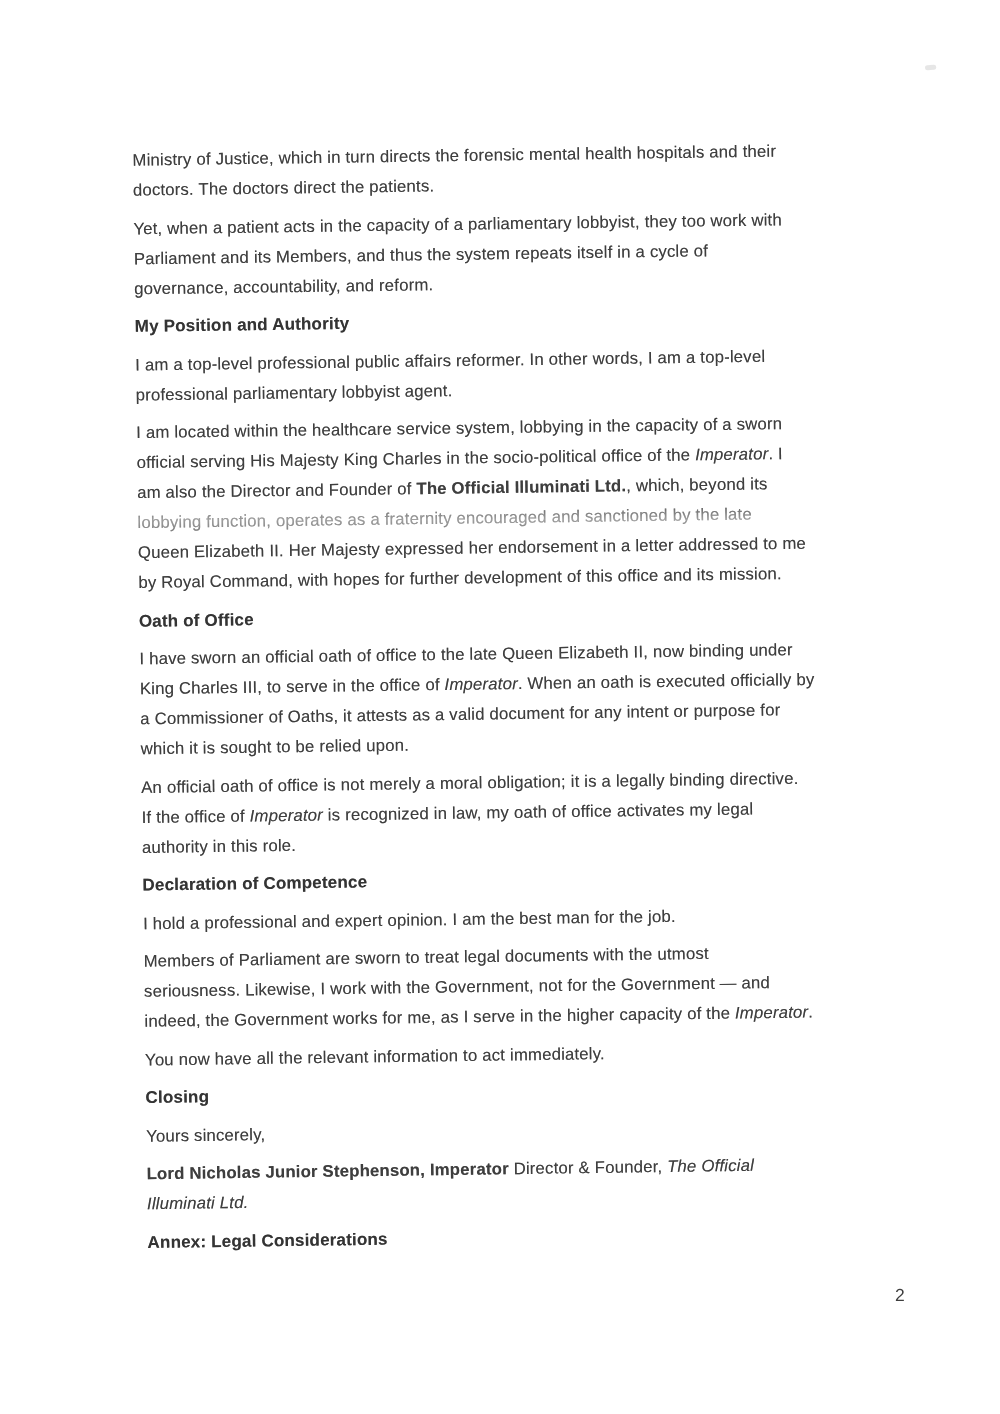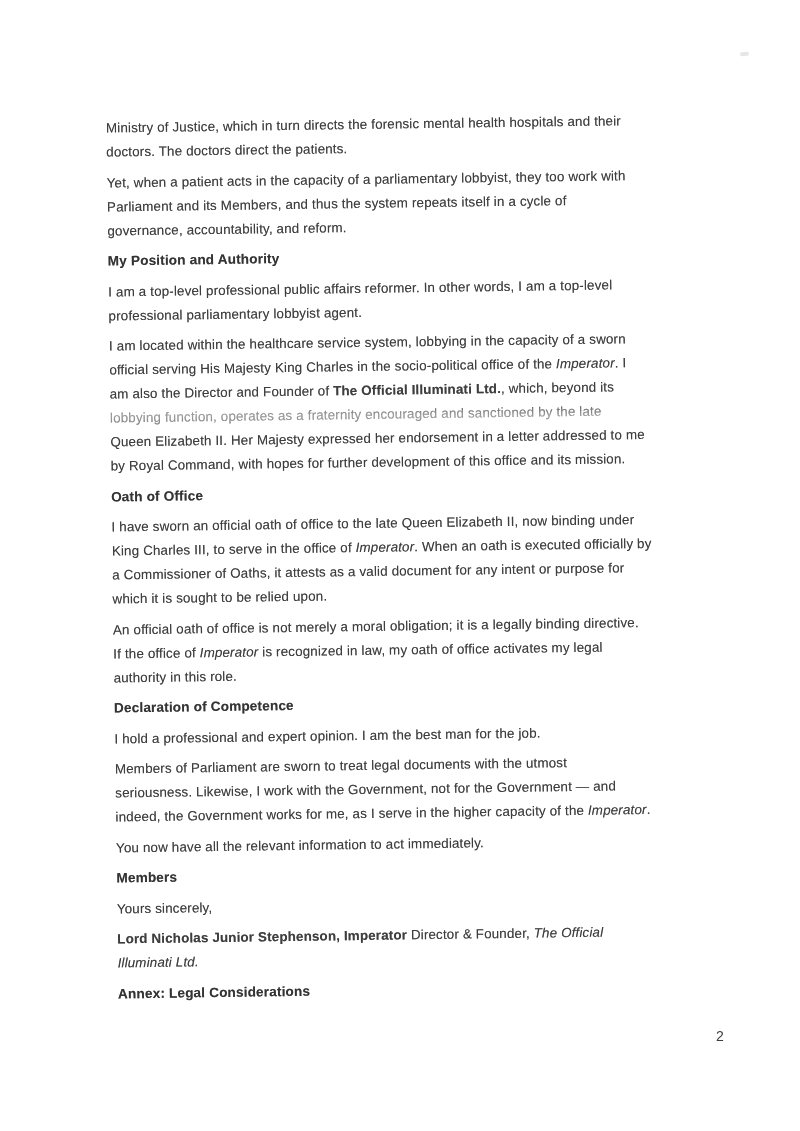--- a/index.html
+++ b/index.html
@@ -96,21 +96,21 @@
 which it is sought to be relied upon.</span></p>
     <p class="para"><span>An official oath of office is not merely a moral obligation; it is a legally binding directive.
 If the office of </span><span class="seg-i">Imperator</span><span> is recognized in law, my oath of office activates my legal
 authority in this role.</span></p>
     <div class="heading"><span>Declaration of Competence</span></div>
     <p class="para"><span>I hold a professional and expert opinion. I am the best man for the job.</span></p>
     <p class="para"><span>Members of Parliament are sworn to treat legal documents with the utmost
 seriousness. Likewise, I work with the Government, not for the Government — and
 indeed, the Government works for me, as I serve in the higher capacity of the </span><span class="seg-i">Imperator</span><span>.</span></p>
     <p class="para"><span>You now have all the relevant information to act immediately.</span></p>
-    <div class="heading"><span>Members</span></div>
+    <div class="heading"><span>Closing</span></div>
     <p class="para"><span>Yours sincerely,</span></p>
     <p class="para"><span class="seg-b">Lord Nicholas Junior Stephenson, Imperator</span><span> Director &amp; Founder, </span><span class="seg-i">The Official
 Illuminati Ltd.</span></p>
     <div class="heading"><span>Annex: Legal Considerations</span></div>
   </div>
 
 <div class="fade-band"></div>
 
 <div class="page-number">2</div>
 

